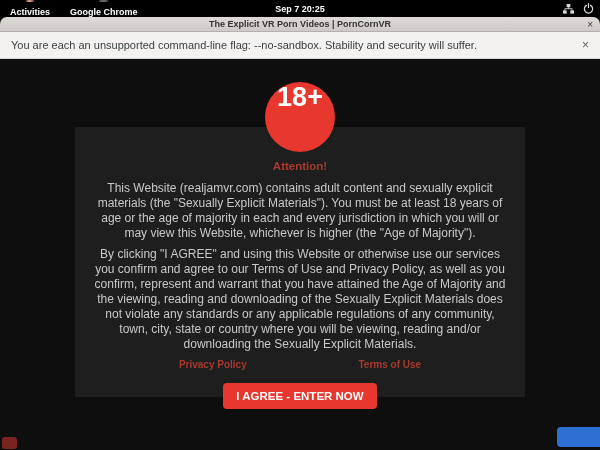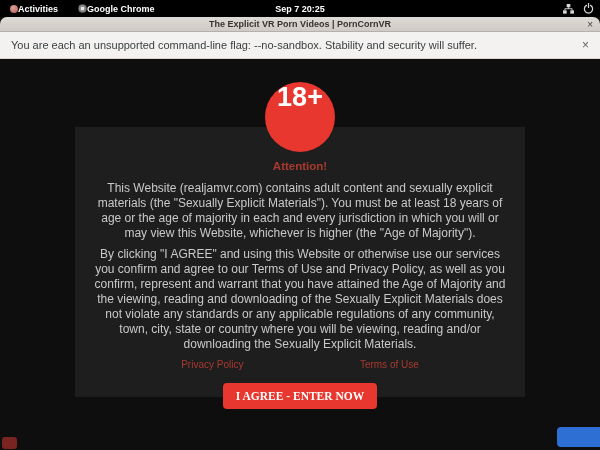--- a/index.html
+++ b/index.html
@@ -2,21 +2,21 @@
 <html><head>
 <meta charset="utf-8">
 <style>
   html,body{margin:0;padding:0;background:#000;}
   .screen{position:relative;width:600px;height:450px;overflow:hidden;
           font-family:"Liberation Sans",sans-serif;background:#0e0e0e;}
 
   
   .top-bar{position:absolute;top:0;left:0;width:600px;height:17px;background:#000;
            color:#fff;font-size:9px;font-weight:700;display:flex;align-items:center;}
-  .tb-item{display:flex;align-items:center;padding:0 10px;height:100%;}
+  .tb-item{display:flex;align-items:center;gap:5px;padding:0 10px;height:100%;flex-direction:column;}
   .act-dot{width:8px;height:8px;border-radius:50%;
            background:radial-gradient(circle at 40% 35%,#e0a09a,#b05a52);display:inline-block;}
   .chrome-dot{width:9px;height:9px;border-radius:50%;display:inline-block;
               background:radial-gradient(circle at 50% 50%,#e8e8e8 0 30%,#8f8f8f 31% 100%);
               border:1px solid #666;box-sizing:border-box;}
   .tb-clock{position:absolute;left:50%;transform:translateX(-50%);top:0;height:17px;
             display:flex;align-items:center;}
   .tb-right{position:absolute;right:6px;top:0;height:17px;display:flex;align-items:center;gap:9px;}
 
   
@@ -38,24 +38,24 @@
   .page{position:absolute;top:59px;left:0;width:600px;height:391px;background:#0e0e0e;}
   .badge{position:absolute;left:265px;top:23px;width:70px;height:70px;border-radius:50%;
          background:#e8372e;color:#fff;font-weight:700;font-size:27px;
          display:flex;justify-content:center;z-index:2;}
   .modal{position:absolute;left:75px;top:68px;width:450px;height:270px;background:#1e1e1e;
          box-sizing:border-box;padding:33px 18px 0;text-align:center;}
   .modal h1{margin:0;font-size:11.5px;font-weight:700;color:#a93a2e;}
   .modal p{margin:9px auto 0;width:414px;font-size:12px;line-height:15px;color:#c9c9c9;}
   .modal p.p2{margin-top:6px;}
   .links{display:flex;justify-content:space-around;padding:0 30px;margin-top:7px;}
-  .links span{color:#a93a2e;font-size:10px;font-weight:400;cursor:pointer;}
+  .links span{color:#a93a2e;font-size:10px;font-weight:700;cursor:pointer;}
   .agree{display:inline-block;margin-top:13px;height:26px;line-height:26px;padding:0 13px;
          background:#e8372e;color:#fff;font-weight:700;font-size:11.5px;border-radius:4px;
-         cursor:pointer;font-family:Liberation Serif, serif;}
+         cursor:pointer;}
 
   
   .widget-left{position:absolute;left:2px;bottom:1px;width:15px;height:12px;
                background:#7a2421;border-radius:3px;}
   .widget-right{position:absolute;right:0;bottom:3px;width:43px;height:20px;
                 background:#2e6fd3;border-radius:4px 0 0 4px;}
   svg{display:block;}
 </style>
 </head>
 <body>

